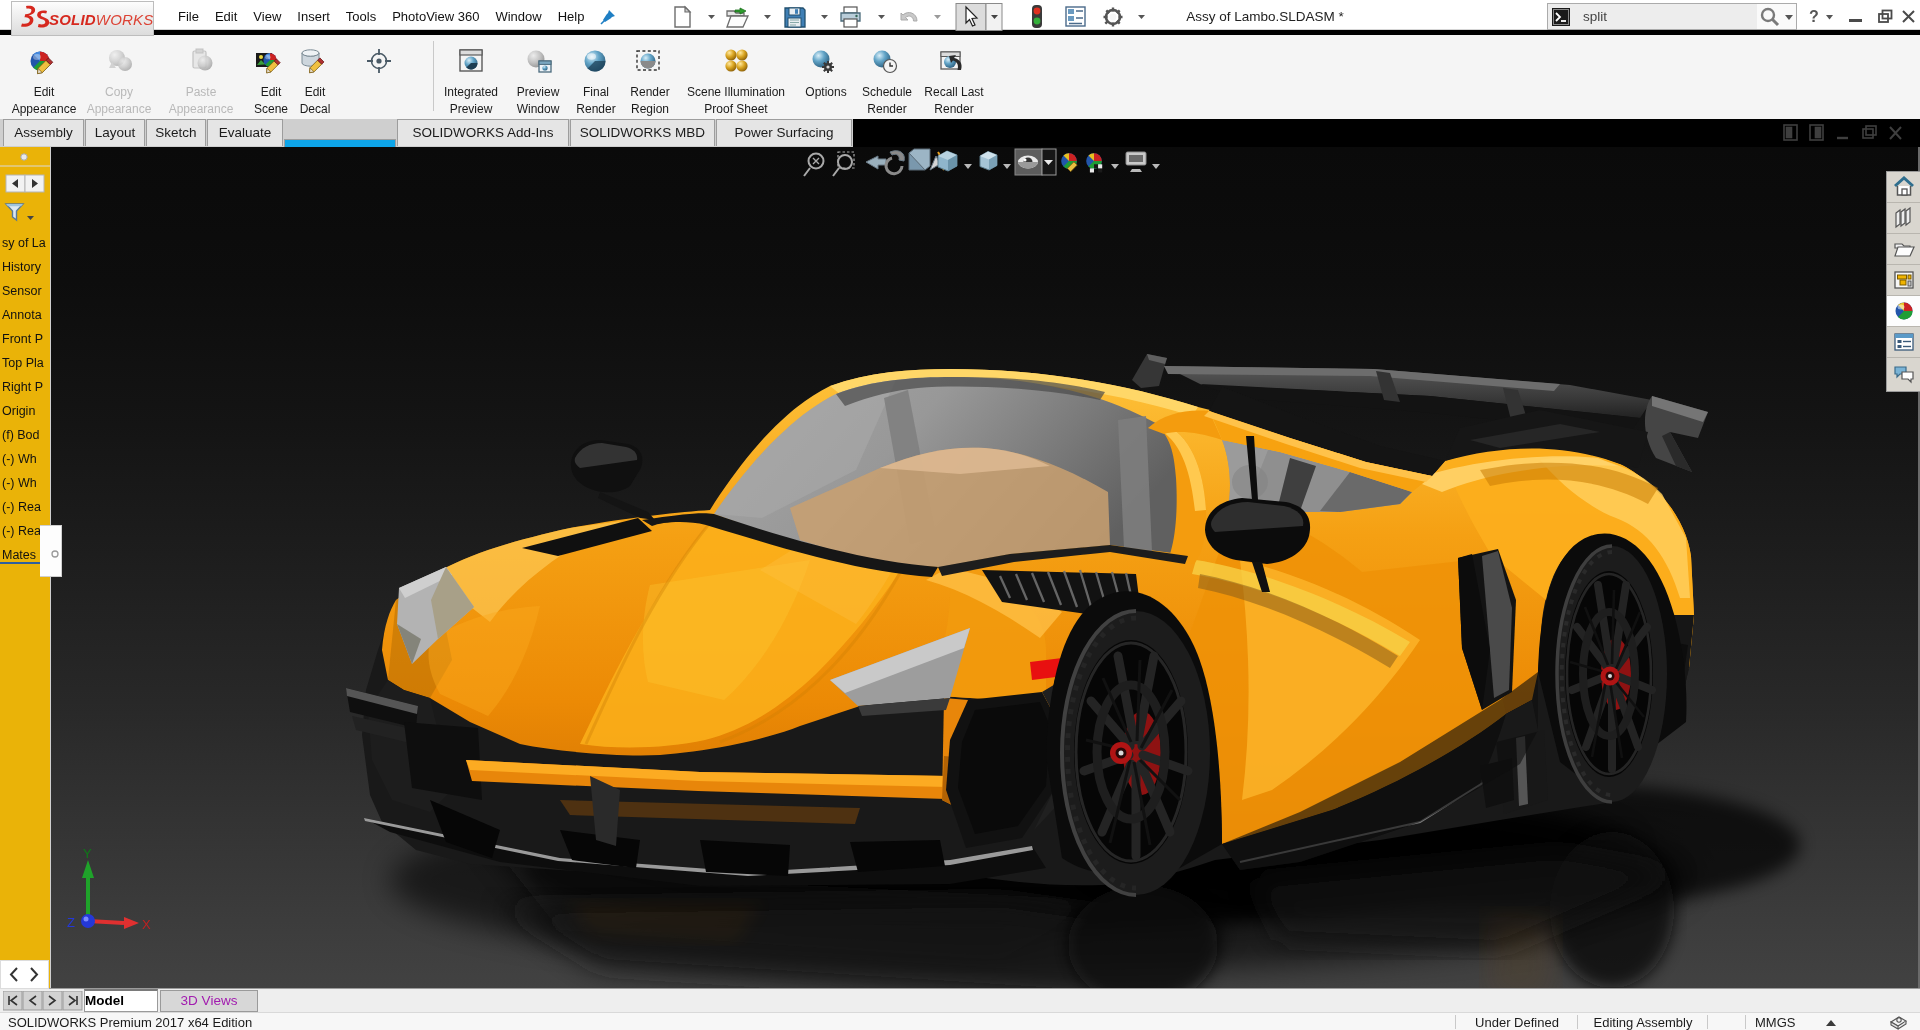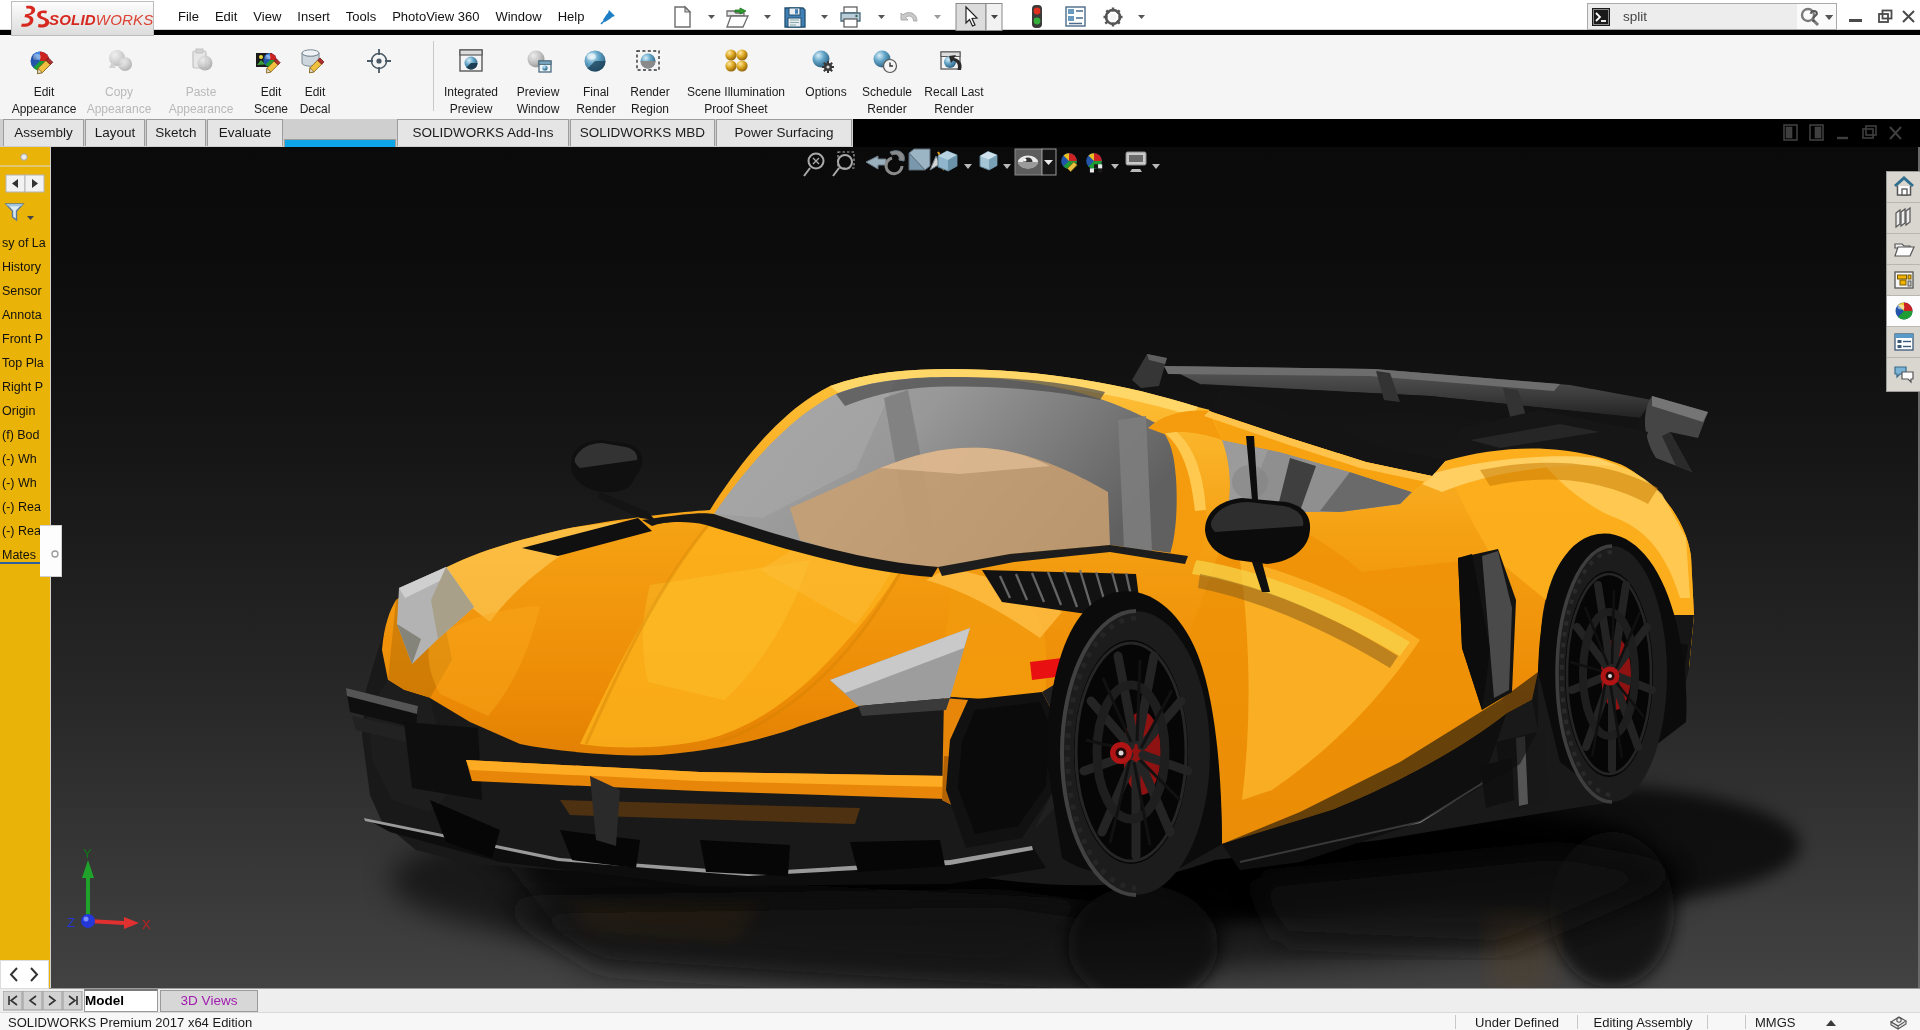--- a/index.html
+++ b/index.html
@@ -10,21 +10,21 @@
     background:#ffffff; border-bottom:1px solid #d5d5d5; }
   #logo { position:absolute; left:11px; top:1px; width:143px; height:35px;
     background:linear-gradient(#fdfdfd,#e9e9e9 60%,#dcdcdc);
     border:1px solid #bdbdbd; z-index:5; }
   #menus { position:absolute; left:170px; top:0px; height:33px; display:flex;
     align-items:center; font-size:13px; color:#111;text-align:center; }
   #menus span { padding:0 8px; }
   #wintitle { position:absolute; left:1100px; top:0; width:330px; height:33px;
     line-height:33px; text-align:center; font-size:13.5px; color:#222; }
   #searchbox { position:absolute; left:1547px; top:3px; width:250px; height:27px;
-    border:1px solid #ababab; background:#ededed;margin-left:40px; }
+    border:1px solid #ababab; background:#ededed; }
   #ribbon { position:absolute; left:0; top:35px; width:1920px; height:84px;
     background:#f5f5f5; }
   .rbtn { position:absolute; top:0; height:84px; text-align:center;
     font-size:12px; color:#1b1b1b; line-height:17px; }
   .rbtn .lbl { margin-top:2px; }
   .rbtn.dis { color:#b9b9b9; }
   #rsep { position:absolute; left:433px; top:6px; width:1px; height:70px; background:#c9c9c9; }
   #tabrow { position:absolute; left:0; top:119px; width:1920px; height:28px; background:#000; }
   #tabbg { position:absolute; left:0; top:0; width:853px; height:28px; background:#cfcfcf; }
   .tab { position:absolute; top:0; height:27px; background:#e5e5e5;
@@ -132,20 +132,21 @@
 
     <g transform="translate(434,3)">
       <circle cx="11" cy="11" r="7" fill="none" stroke="#555" stroke-width="2.6"></circle>
       <g stroke="#555" stroke-width="2.4">
         <path d="M11 1.5 v4 M11 16.5 v4 M1.5 11 h4 M16.5 11 h4 M4.3 4.3 l2.8 2.8 M14.9 14.9 l2.8 2.8 M17.7 4.3 l-2.8 2.8 M6.1 14.9 l-2.8 2.8"></path>
       </g>
       <circle cx="11" cy="11" r="3.4" fill="#f5f5f5"></circle>
     </g>
     <path d="M470 12 l3.5 4 l3.5 -4 z" fill="#555"></path>
   </svg>
+  <div id="wintitle">Assy of Lambo.SLDASM *</div>
   <div id="searchbox">
     <svg class="abs" style="left:4px;top:4px" width="18" height="18" viewBox="0 0 18 18">
       <rect width="18" height="18" fill="#1a1a1a"></rect>
       <rect x="1.5" y="1.5" width="15" height="15" fill="none" stroke="#888" stroke-width="1"></rect>
       <path d="M4 5 l4 4 l-4 4" stroke="#fff" stroke-width="1.8" fill="none"></path>
       <path d="M9 13 h5" stroke="#fff" stroke-width="1.8"></path>
     </svg>
     <span class="abs" style="left:35px;top:5px;font-size:13.5px;color:#444">split</span>
     <div class="abs" style="left:209px;top:0;width:39px;height:25px;background:#fafafa"></div>
     <svg class="abs" style="left:211px;top:3px" width="36" height="20" viewBox="0 0 36 20">

